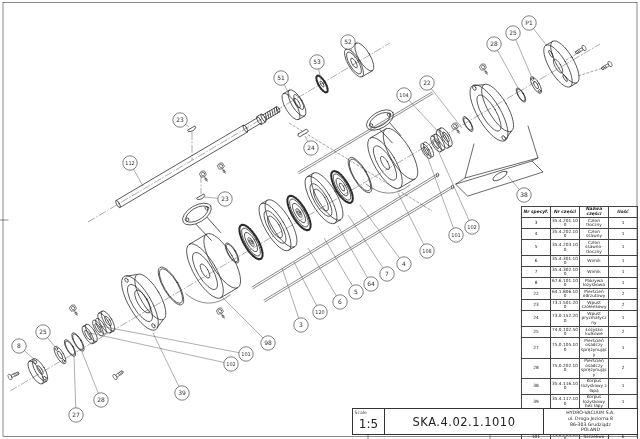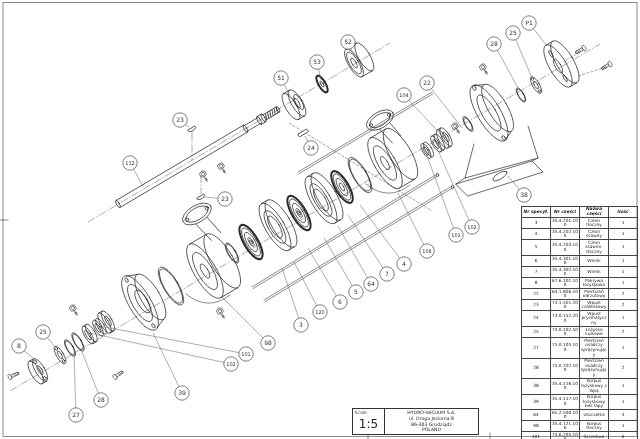--- a/index.html
+++ b/index.html
@@ -565,20 +565,21 @@
           </tr>
         </tbody>
     </table>
   </div>
 
   <div id="title-block">
     <div class="tb-box" id="scale-box">
       <div class="scale-label">Scale</div>
       <div class="scale-value">1:5</div>
     </div>
+    <div class="tb-box" id="number-box">SKA.4.02.1.1010</div>
     <div class="tb-box" id="company-box">
       <div>HYDRO-VACUUM S.A.</div>
       <div>ul. Droga Jeziorna 8</div>
       <div>86-303 Grudziądz</div>
       <div>POLAND</div>
     </div>
   </div>
 </div>
 
 </body></html>

